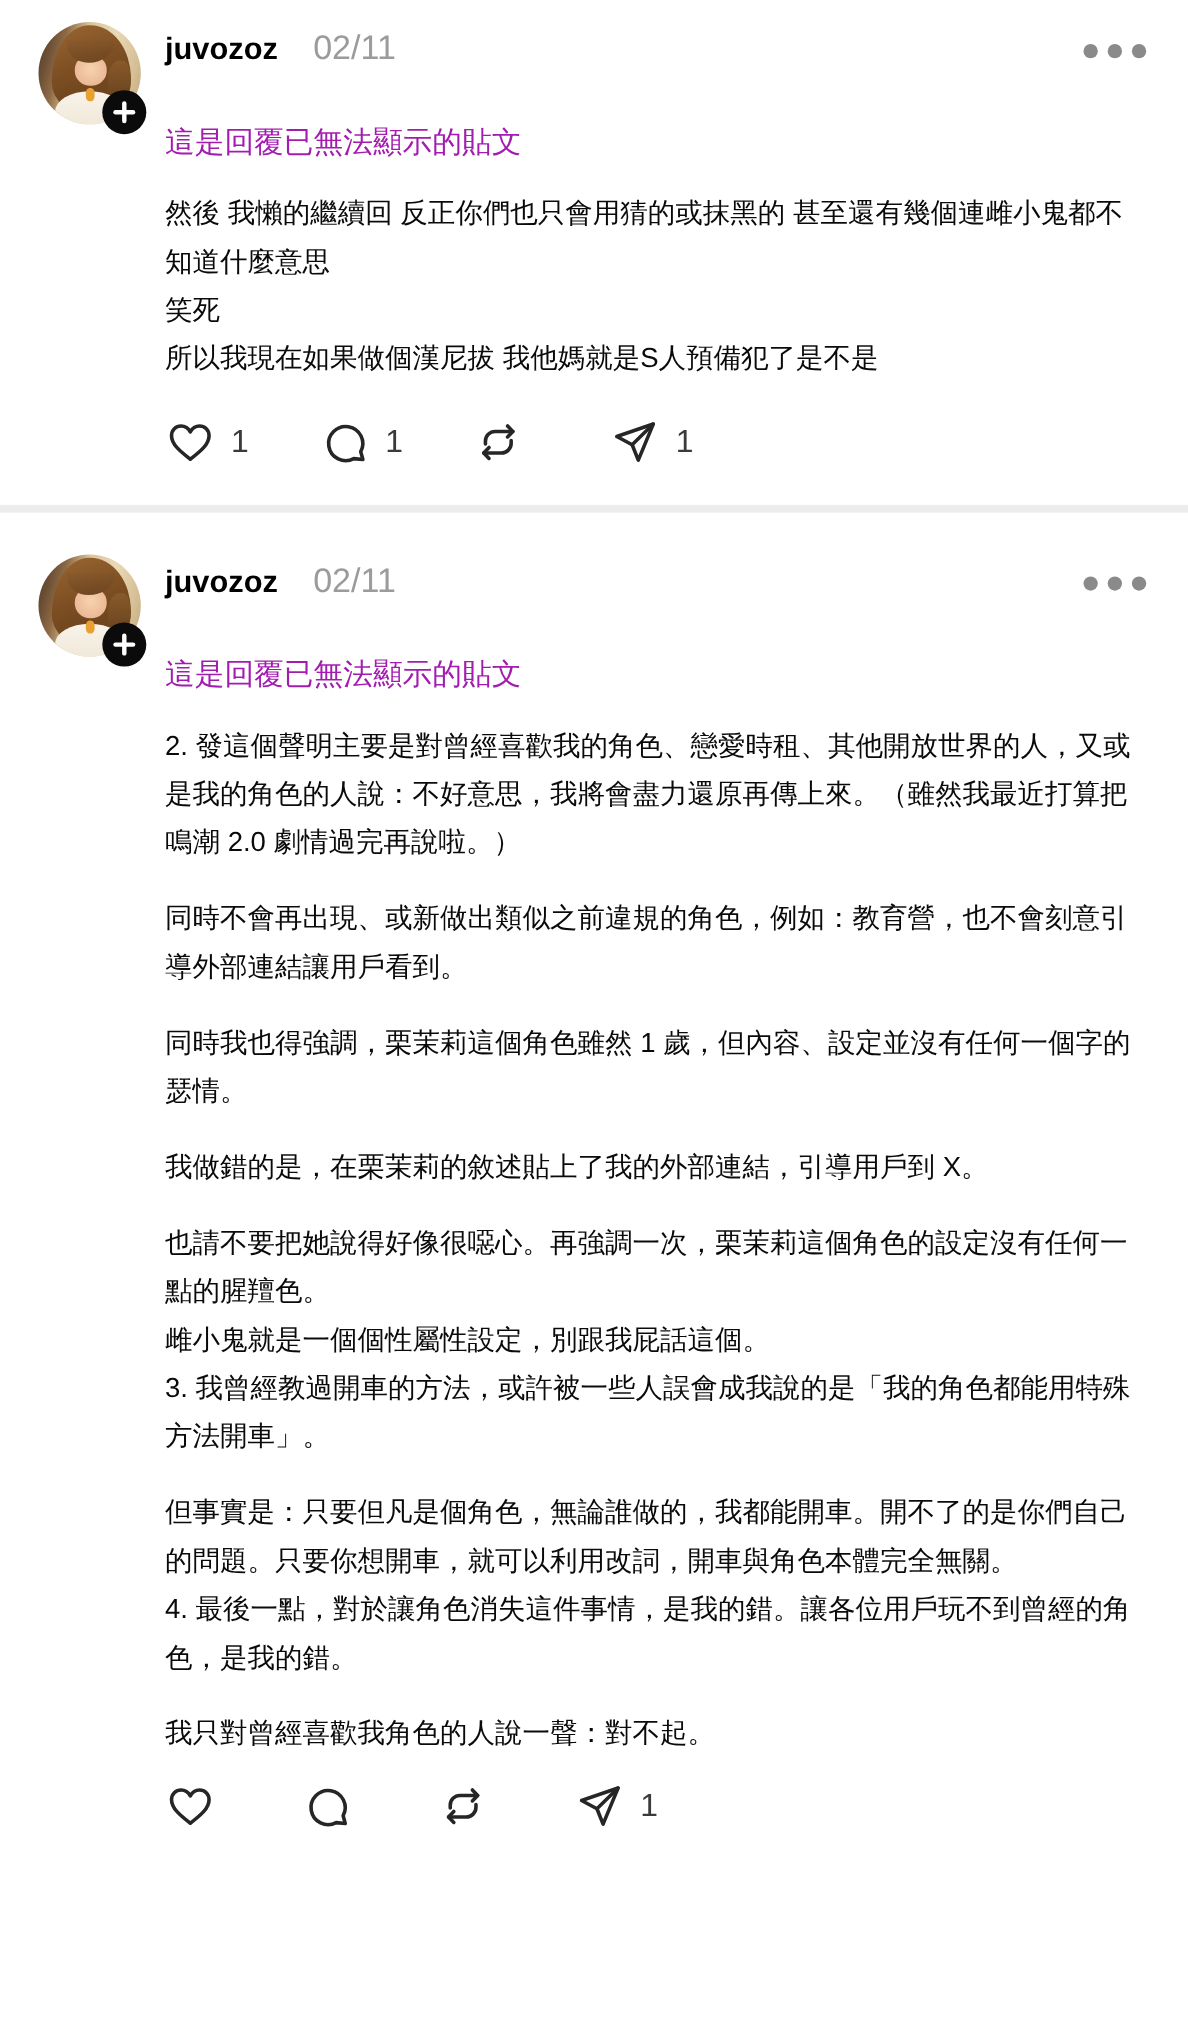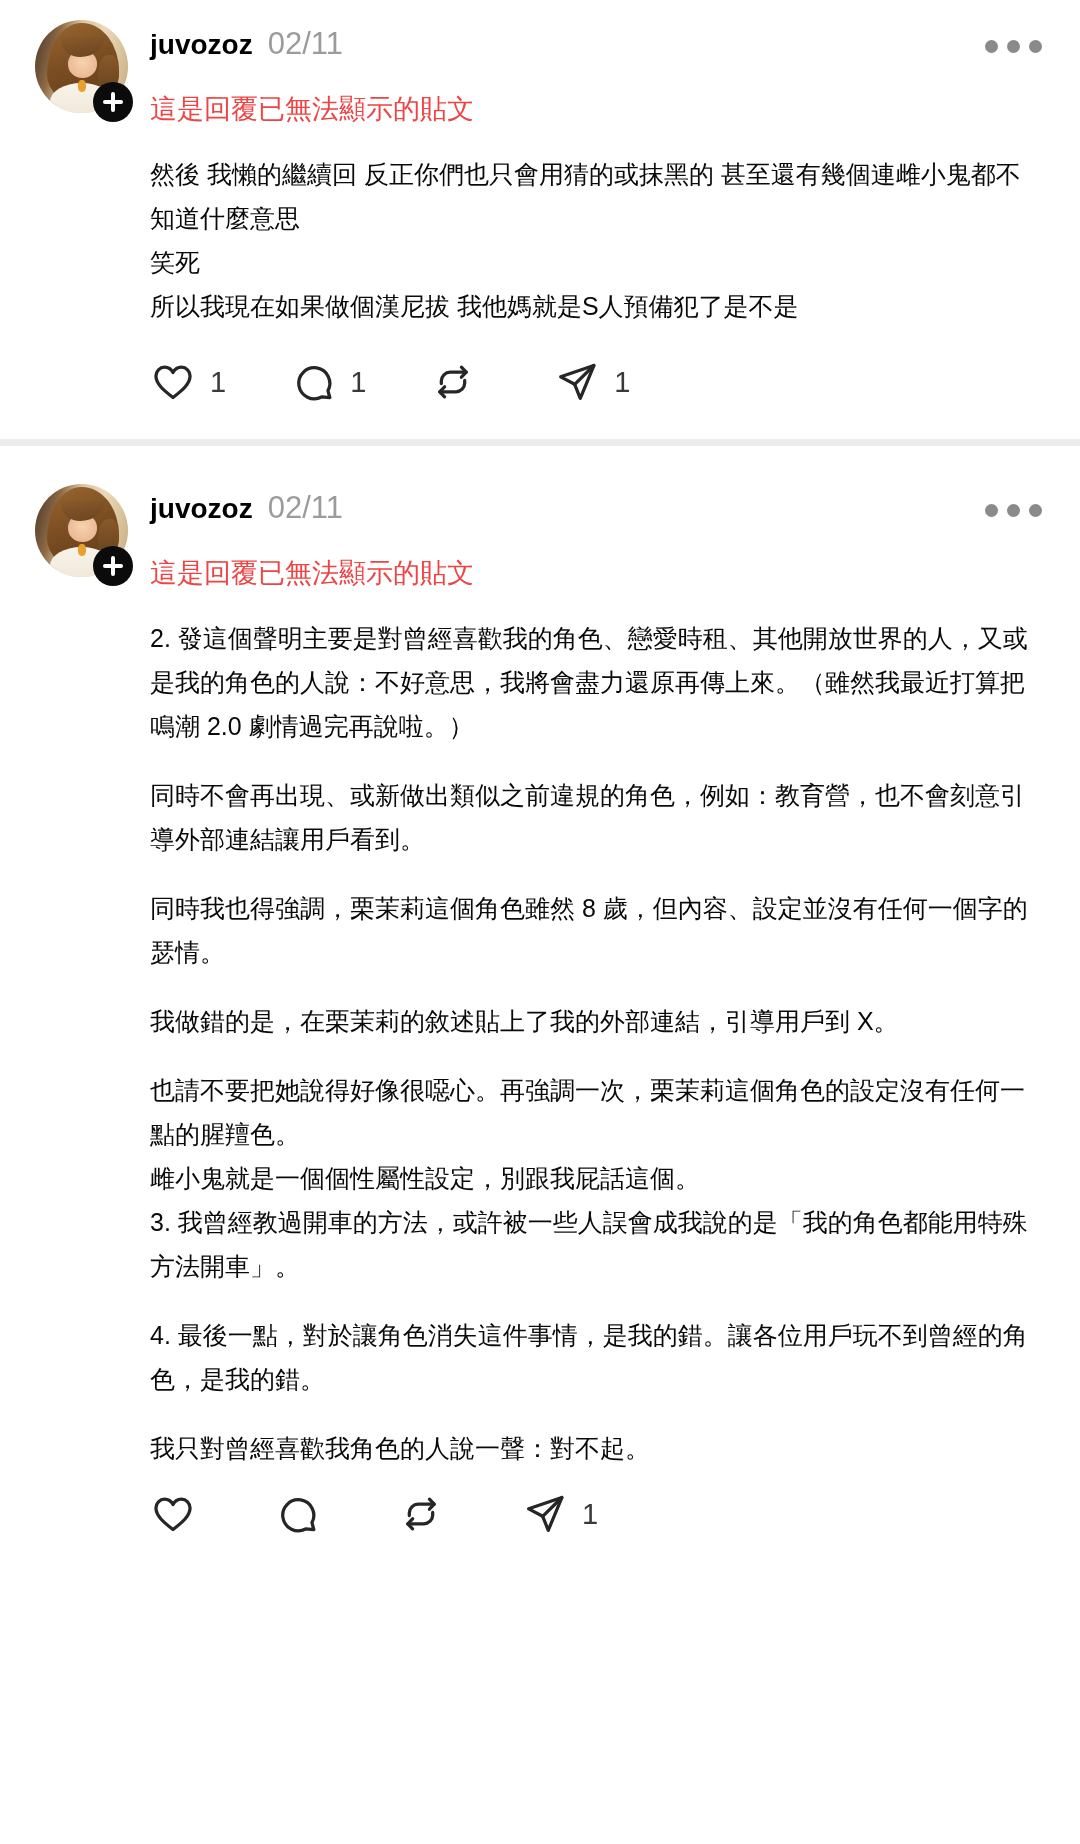--- a/index.html
+++ b/index.html
@@ -94,39 +94,39 @@
   }
   .username {
     font-size: 28px;
     font-weight: 700;
     color: #000000;
     cursor: pointer;
   }
   .timestamp {
     font-size: 31px;
     color: #9b9b9b;
-    margin-left: 15px;
+    margin-left: 32px;
   }
   .menu-dots {
     position: absolute;
     right: 38px;
     display: flex;
     gap: 9px;
     background: none; border: 0; padding: 6px 0; cursor: pointer;
   }
   .post-1 .menu-dots { top: 34px; }
   .post-2 .menu-dots { top: 52px; }
   .menu-dots .dot {
     width: 13px; height: 13px; border-radius: 50%;
     background: #8a8a8a;
   }
   .reply-notice {
-    margin-top: 24px;
+    margin-top: 44px;
     font-size: 27px;
-    color: #ef4444;
+    color: #a21caf;
     line-height: 38px;
   }
 
   
   .body-text {
     margin-top: 24px;
     font-size: 25px;
     line-height: 44px;
     color: #0a0a0a;
     letter-spacing: 0;
@@ -267,25 +267,26 @@
     <span class="dot"></span>
     <span class="dot"></span>
     <span class="dot"></span>
   </button>
 
   <div class="reply-notice">這是回覆已無法顯示的貼文</div>
 
   <div class="body-text">
     <p>2.  發這個聲明主要是對曾經喜歡我的角色、戀愛時租、其他開放世界的人，又或是我的角色的人說：不好意思，我將會盡力還原再傳上來。（雖然我最近打算把鳴潮 2.0 劇情過完再說啦。）</p>
     <p>同時不會再出現、或新做出類似之前違規的角色，例如：教育營，也不會刻意引導外部連結讓用戶看到。</p>
-    <p>同時我也得強調，栗茉莉這個角色雖然 8 歲，但內容、設定並沒有任何一個字的瑟情。</p>
+    <p>同時我也得強調，栗茉莉這個角色雖然 1 歲，但內容、設定並沒有任何一個字的瑟情。</p>
     <p>我做錯的是，在栗茉莉的敘述貼上了我的外部連結，引導用戶到 X。</p>
     <p class="tight">也請不要把她說得好像很噁心。再強調一次，栗茉莉這個角色的設定沒有任何一點的腥羶色。
 雌小鬼就是一個個性屬性設定，別跟我屁話這個。</p>
     <p>  3.  我曾經教過開車的方法，或許被一些人誤會成我說的是「我的角色都能用特殊方法開車」。</p>
+    <p class="tight">但事實是：只要但凡是個角色，無論誰做的，我都能開車。開不了的是你們自己的問題。只要你想開車，就可以利用改詞，開車與角色本體完全無關。</p>
     <p>  4.  最後一點，對於讓角色消失這件事情，是我的錯。讓各位用戶玩不到曾經的角色，是我的錯。</p>
     <p>我只對曾經喜歡我角色的人說一聲：對不起。</p>
   </div>
 
   <div class="action-bar">
     <button class="action-group">
       <svg viewBox="0 0 24 24">
         <path d="M12 20.1 C 7.6 16.6 3.1 13.2 3.1 8.9 3.1 6.3 5.1 4.3 7.6 4.3 c 1.9 0 3.5 1.1 4.4 2.8 0.9 -1.7 2.5 -2.8 4.4 -2.8 2.5 0 4.5 2 4.5 4.6 0 4.3 -4.5 7.7 -8.9 11.2 Z"></path>
       </svg>
       <span class="action-count"></span>

